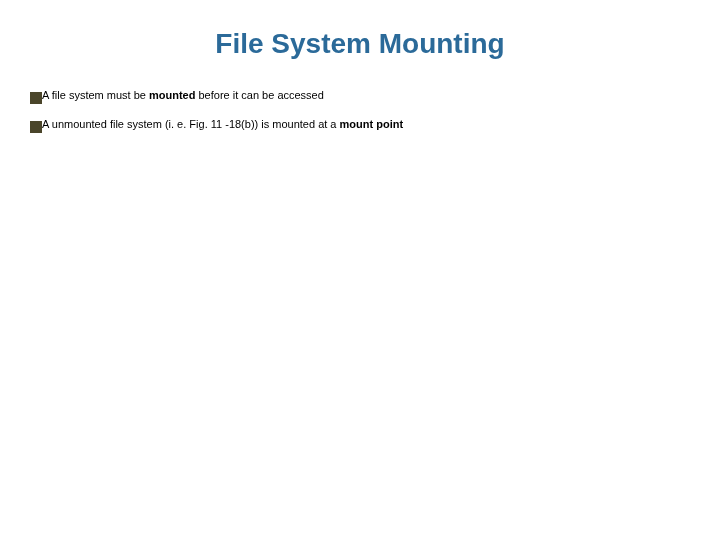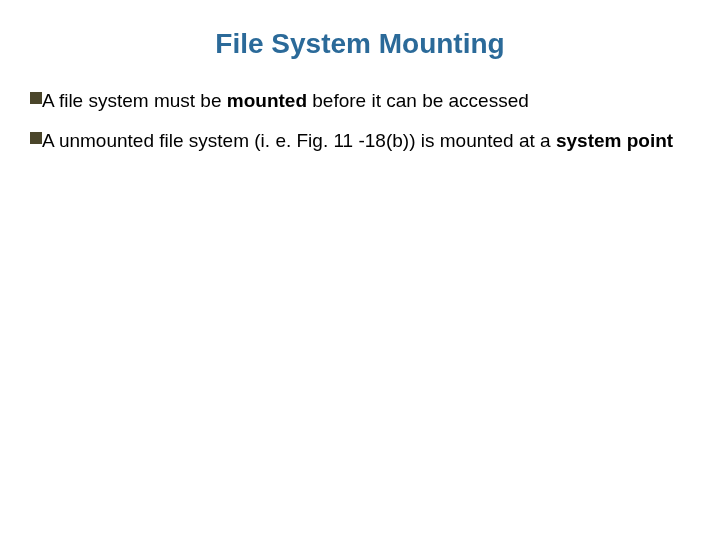--- a/index.html
+++ b/index.html
@@ -28,21 +28,21 @@
   }
   ul.bullets {
     list-style: none;
     margin: 0;
     padding: 0 6px 0 0;
   }
   ul.bullets > li {
     position: relative;
     padding-left: 12px;
     margin: 0 0 14px 0;
-    font-size: 19px;
+    font-size: 11px;
     line-height: 1.35;
     color: #000000;
   }
   ul.bullets > li .bullet-marker {
     position: absolute;
     left: 0;
     top: 4px;
     width: 12px;
     height: 12px;
     background: #4a452a;
@@ -55,16 +55,16 @@
 <div class="slide">
   <h1 class="title">File System Mounting</h1>
 
   <ul class="bullets">
     <li>
       <span class="bullet-marker"></span>
       <span>A file system must be </span><span class="b">mounted</span><span> before it can be accessed</span><span class="b"></span><span></span>
     </li>
     <li>
       <span class="bullet-marker"></span>
-      <span>A unmounted file system (i. e. Fig. 11 -18(b)) is mounted at a </span><span class="b">system point</span><span></span><span class="b"></span><span></span>
+      <span>A unmounted file system (i. e. Fig. 11 -18(b)) is mounted at a </span><span class="b">mount point</span><span></span><span class="b"></span><span></span>
     </li>
   </ul>
 </div>
 
 </body></html>

